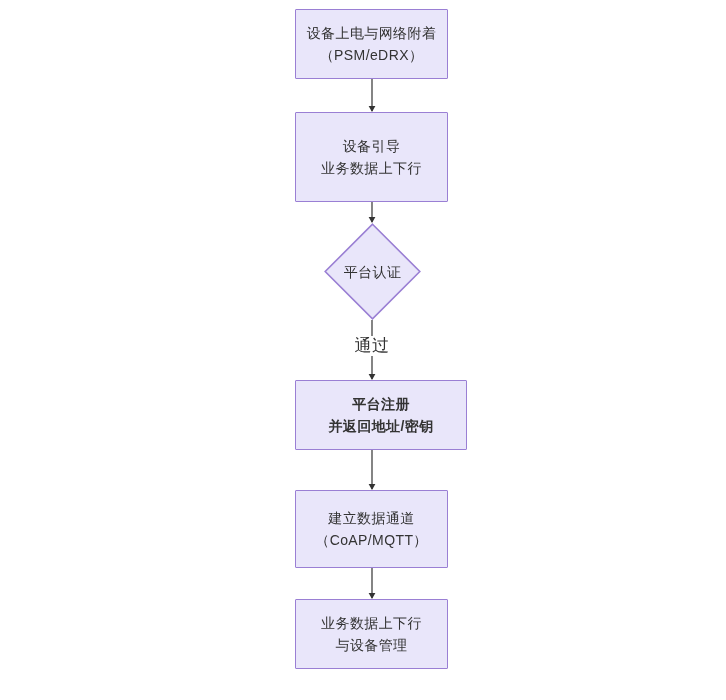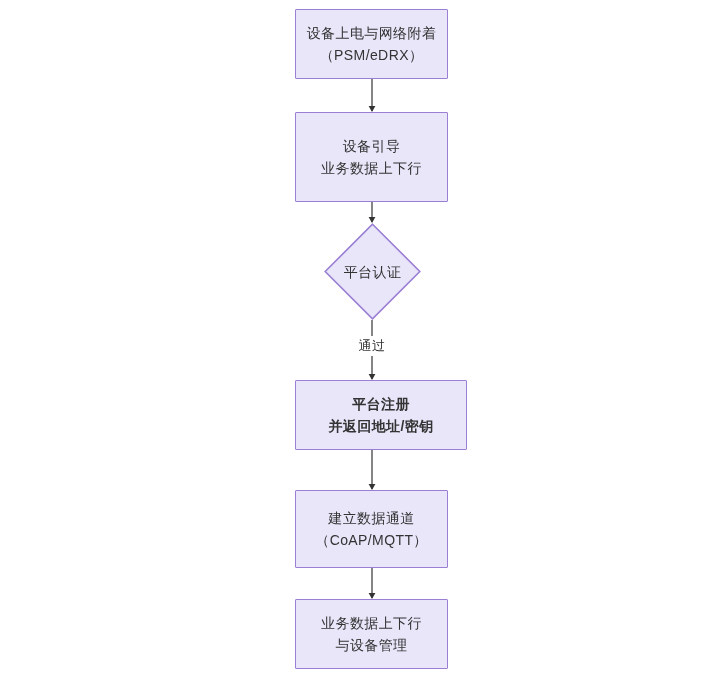--- a/index.html
+++ b/index.html
@@ -66,21 +66,21 @@
     z-index: 2;
     color: #333333;
     font-size: 14px;
     line-height: 20px;
     letter-spacing: 0.4px;
   }
   .edge-label {
     position: absolute;
     background: #ffffff;
     color: #333333;
-    font-size: 13px;
+    font-size: 17px;
     line-height: 18px;
     letter-spacing: 0.4px;
     padding: 1px 3px;
     white-space: nowrap;
     transform: translateX(-50%);
   }
 </style>
 </head>
 <body>
 

